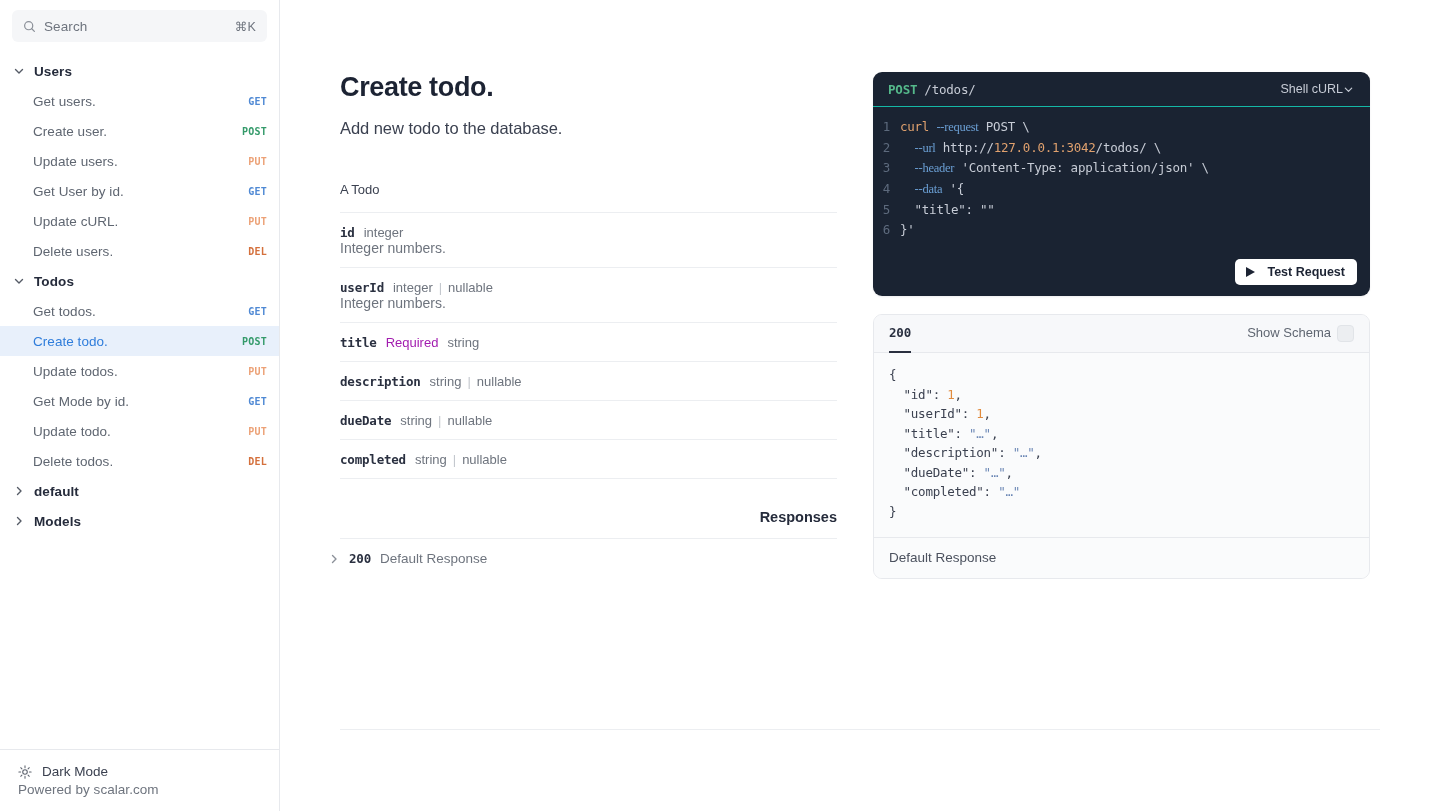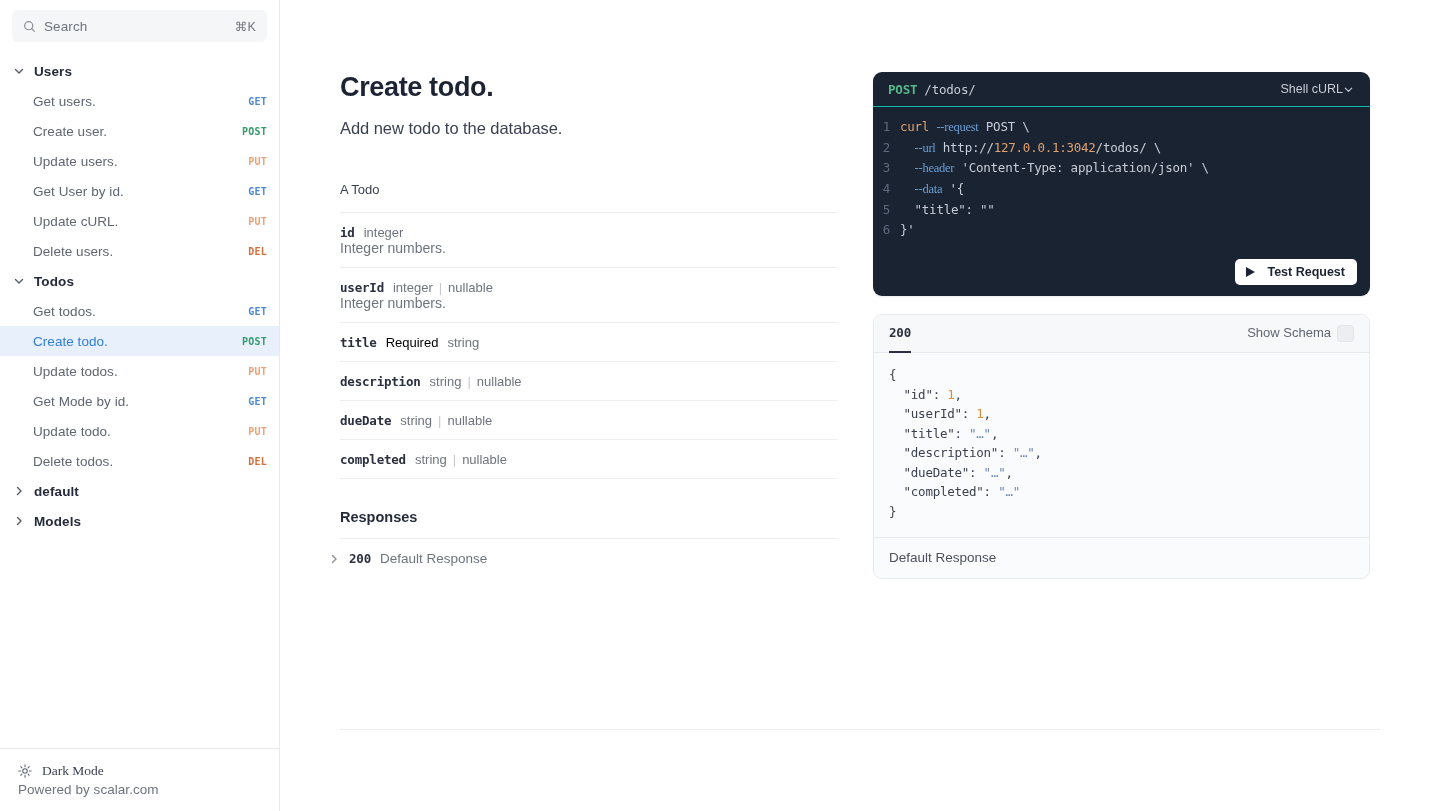--- a/index.html
+++ b/index.html
@@ -122,21 +122,21 @@
     background: #ffffff;
   }
   .dark-mode-row {
     display: flex;
     align-items: center;
     gap: 10px;
     cursor: pointer;
     margin-bottom: 3px;
   }
   .dark-mode-icon { color: #5c626d; display:flex; align-items:center; }
-  .dark-mode-label { font-size: 13.5px; color: #3b4150; font-family: Liberation Serif, serif; }
+  .dark-mode-label { font-size: 13.5px; color: #3b4150; }
   .powered-by {
     font-size: 13.5px;
     color: #6e747e;
     cursor: pointer;
     letter-spacing: 0.05px;
   }
 
   
   .main {
     flex: 1 1 auto;
@@ -197,21 +197,21 @@
   }
   .prop-name {
     font-family: "DejaVu Sans Mono", "Liberation Mono", monospace;
     font-size: 12.5px;
     font-weight: 700;
     color: #2a3040;
     letter-spacing: -0.2px;
   }
   .prop-required {
     font-size: 13px;
-    color: #000000;
+    color: #a21caf;
     margin-left: 9px;
   }
   .prop-type {
     font-size: 13px;
     color: #6e747e;
     margin-left: 9px;
   }
   .prop-sep {
     font-size: 13px;
     color: #c3c7cd;
@@ -225,20 +225,21 @@
     font-size: 14px;
     color: #6e747e;
   }
 
   .section-title {
     font-size: 14.5px;
     font-weight: 700;
     color: #252b3b;
     padding: 30px 0 13px 0;
     border-bottom: 1px solid #eceef1;
+    text-align: right;
   }
 
   .response-row {
     display: flex;
     align-items: center;
     gap: 9px;
     padding: 12px 0 12px 0;
     margin-left: -13px;
     cursor: pointer;
   }

